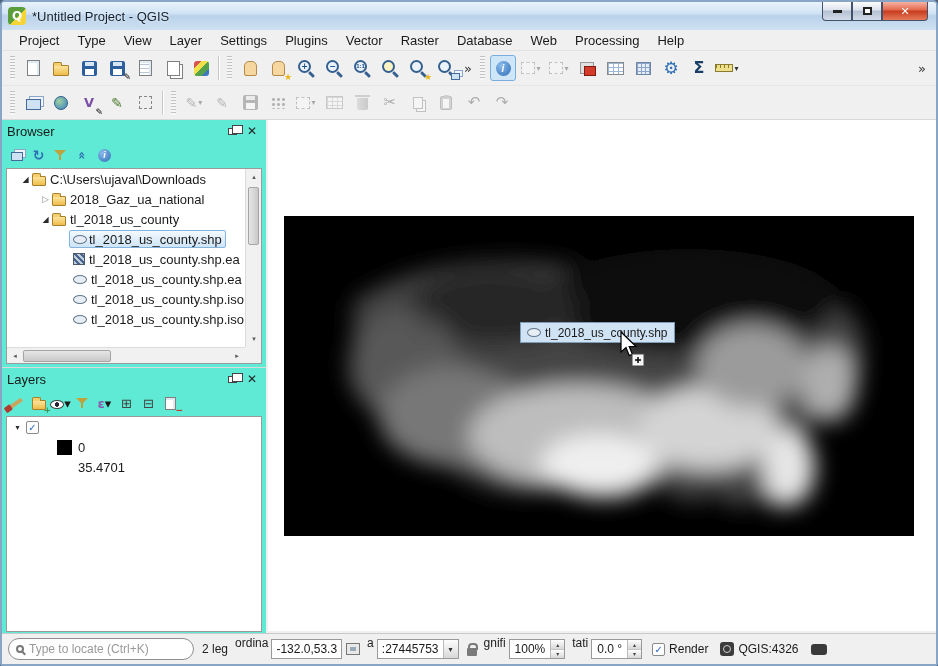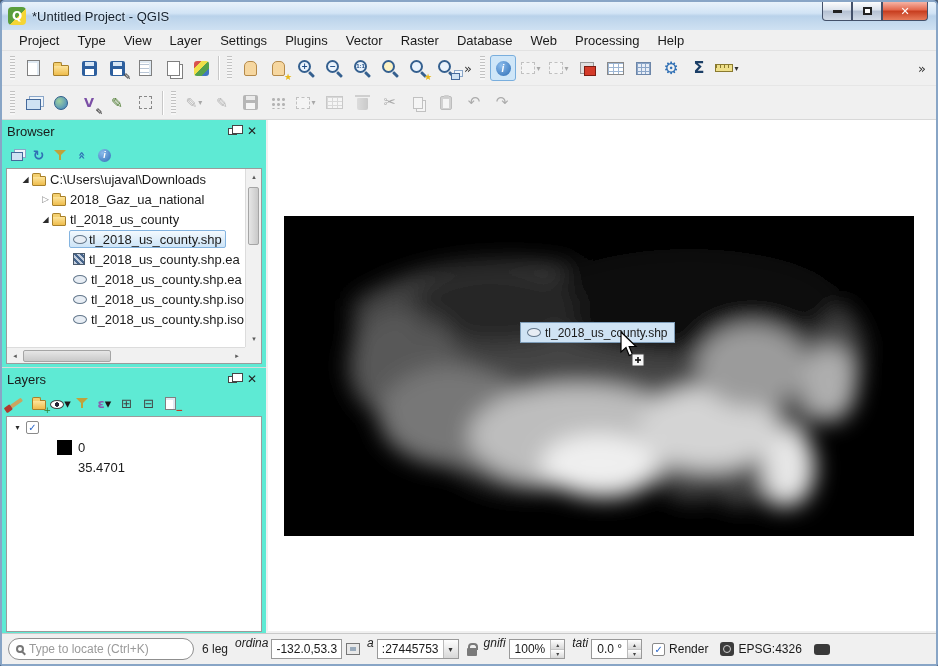--- a/index.html
+++ b/index.html
@@ -137,21 +137,21 @@
   .cursor{position:absolute;left:350px;top:210px;}
 
   
   .statusbar{position:absolute;left:0;right:0;bottom:0;height:31px;background:#f0f0f0;border-top:1px solid #c9c9c9;
     display:flex;align-items:center;padding:0 6px;font-size:12px;}
   .locate{display:flex;align-items:center;width:186px;height:22px;background:#fff;border:1px solid #8f8f8f;border-radius:11px;padding:0 7px;flex:none;}
   .ic-smag{width:8px;height:8px;border:2px solid #777;border-radius:50%;position:relative;flex:none;margin-right:5px;}
   .ic-smag::after{content:"";position:absolute;width:5px;height:2px;background:#777;bottom:-3px;right:-4px;transform:rotate(45deg);}
   .locate input{border:none;outline:none;background:transparent;font-size:12px;width:140px;color:#333;font-family:"Liberation Sans",sans-serif;}
   .locate input::placeholder{color:#9a9a9a;}
-  .sb-label{color:#222;margin:0 3px 12px 7px;flex:none;font-style:italic;}
+  .sb-label{color:#222;margin:0 3px 12px 7px;flex:none;}
   .sb-msg{margin-left:8px;color:#222;flex:none;}
   .valbox{height:20px;background:#fff;border:1px solid #999;display:flex;align-items:center;padding:0 4px;flex:none;}
   .combo{height:20px;background:#fff;border:1px solid #999;display:flex;align-items:center;flex:none;}
   .combo-val{padding:0 4px;}
   .combo-btn{width:15px;align-self:stretch;display:flex;align-items:center;justify-content:center;font-size:8px;color:#333;
     background:linear-gradient(#fefefe,#d8d8d8);border-left:1px solid #bbb;}
   .ic-lock{width:10px;height:8px;background:#7a7a7a;border-radius:1px;position:relative;margin:6px 0 0 8px;flex:none;}
   .ic-lock::before{content:"";position:absolute;top:-5px;left:1px;width:6px;height:5px;border:2px solid #7a7a7a;border-bottom:none;border-radius:4px 4px 0 0;}
   .spin{height:20px;background:#fff;border:1px solid #999;display:flex;align-items:center;flex:none;}
   .spin-val{padding:0 5px;}
@@ -531,21 +531,21 @@
         <line x1="20" y1="27" x2="20" y2="33" stroke="#111" stroke-width="1.6"></line>
       </svg>
     </div>
   </div>
 
   <div class="statusbar">
     <div class="locate">
       <span class="ic-smag"></span>
       <input placeholder="Type to locate (Ctrl+K)" style="">
     </div>
-    <span class="sb-msg">6 leg</span>
+    <span class="sb-msg">2 leg</span>
     <span class="sb-label">ordina</span>
     <div class="valbox">
       <span>-132.0,53.3</span>
     </div>
     <span class="ic-extent"></span>
     <span class="sb-label">a</span>
     <div class="combo">
       <span class="combo-val">:27445753</span>
       <span class="combo-btn sym">▾</span>
     </div>
@@ -566,17 +566,17 @@
         <span class="sym">▾</span>
       </span>
     </div>
     <label class="render">
       <span class="cb">
           <span class="sym">✓</span>
         </span>
       <span>Render</span>
     </label>
     <span class="ic-crs"></span>
-    <span class="sb-crs">EPSG:4326</span>
+    <span class="sb-crs">QGIS:4326</span>
     <span class="ic-bubble"></span>
   </div>
 
 </div>
 
 </body></html>

